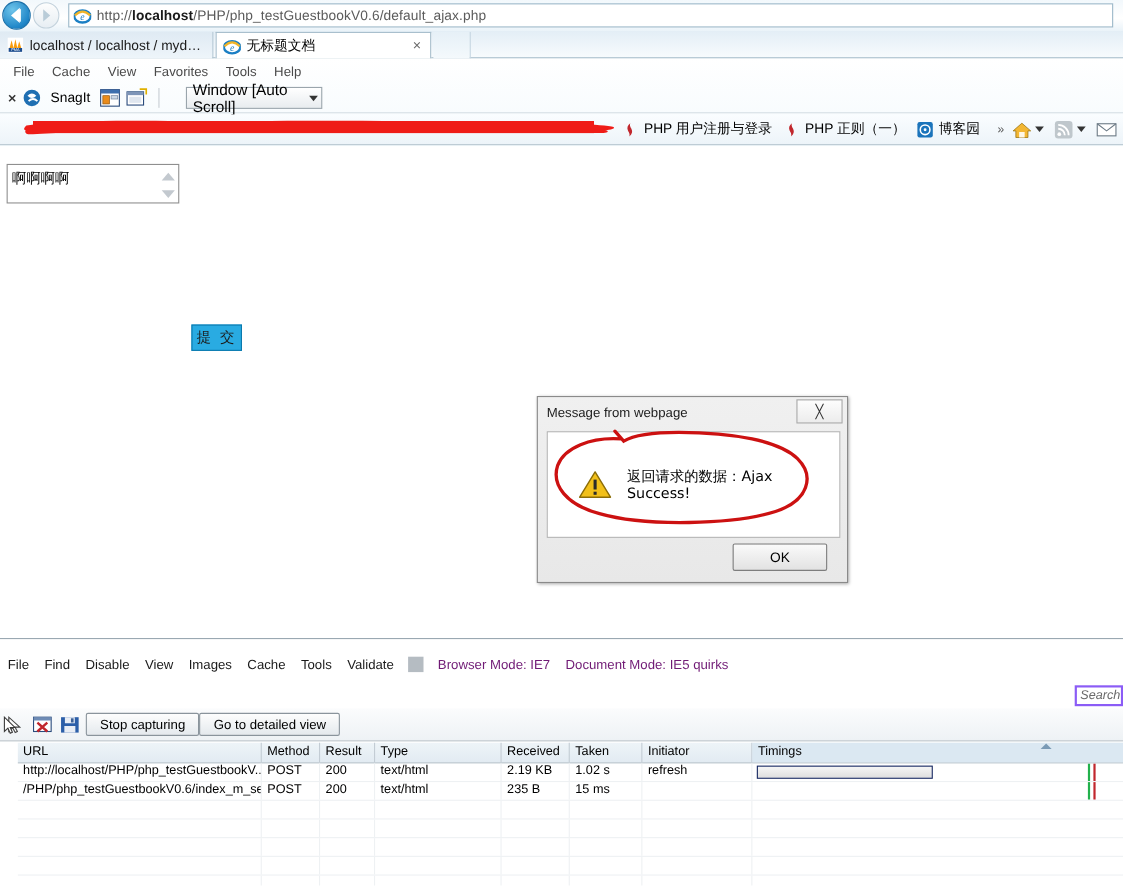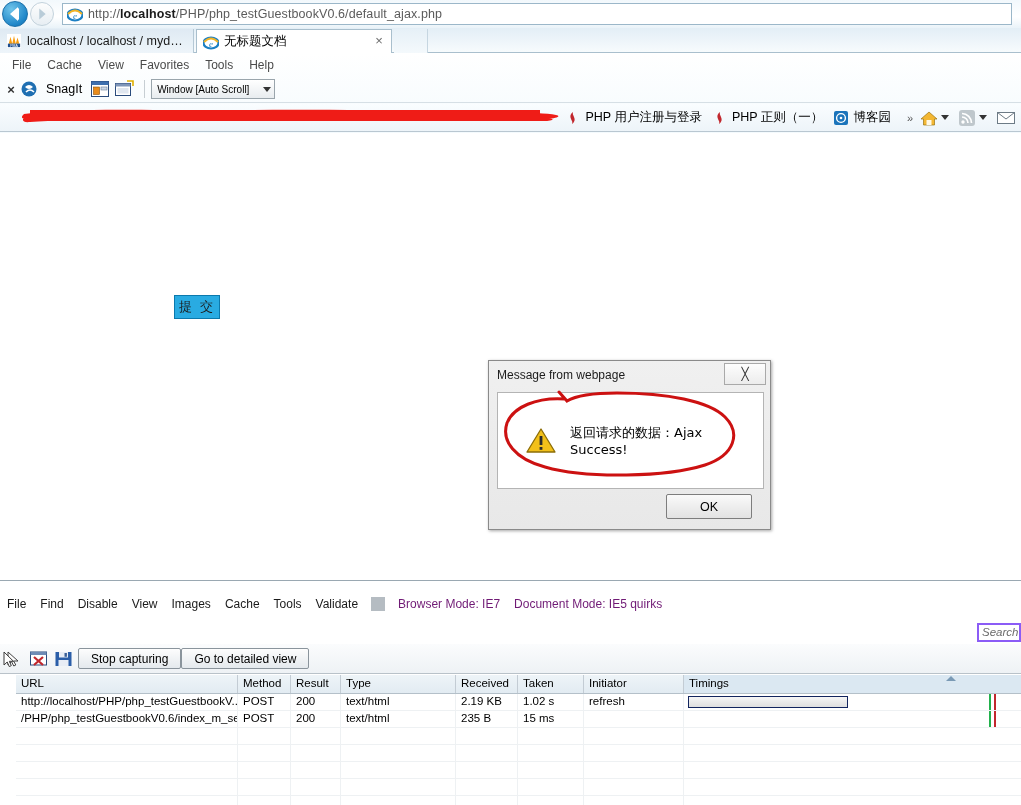--- a/index.html
+++ b/index.html
@@ -98,21 +98,21 @@
     border-bottom: 1px solid #d6dfe5;
   }
   .snag-x { width: 18px; text-align: center; color: #333; font-size: 13px; font-weight: bold;}
   .snag-name { font-size: 12.5px; margin-left: 2px; margin-right: 8px; }
   .tbicon { width: 20px; height: 18px; margin-right: 4px; position: relative; }
   .tb-sep { width:1px; height:18px; background:#c7ced3; margin:0 6px;}
   .snag-select {
     width: 124px; height: 20px; border: 1px solid #9aa5ac;
     background: linear-gradient(to bottom,#ffffff,#e8ecef);
     display:flex; align-items:center; justify-content:space-between;
-    padding: 0 3px 0 5px; font-size: 10px;
+    padding: 0 3px 0 5px; font-size: 14px; margin-left: 18px;
   }
   .caret-down { width:0;height:0;border-left:4px solid transparent;border-right:4px solid transparent;border-top:5px solid #333; }
 
   
   .linksbar {
     position: absolute; left: 0; top: 104px; width: 1021px; height: 28px;
     display: flex; align-items: center;
     background: linear-gradient(to bottom,#fafdff,#edf4f9);
     border-bottom: 1px solid #b9c7d1;
   }
@@ -394,20 +394,29 @@
       <path d="M6 8 C 60 2, 120 4, 200 5 C 280 6, 360 7, 430 10 C 470 12, 500 14, 528 13
                C 540 12, 543 10, 538 9 C 520 6, 470 5, 420 5 C 340 4, 250 3, 160 5
                C 100 6, 40 9, 10 12 C 4 13, 2 12, 6 8 Z" fill="#ef1c17"></path>
       <path d="M8 10 C 80 6, 180 8, 300 10 C 400 12, 480 15, 525 15 C 535 15, 538 13, 530 12
                C 480 9, 380 8, 280 9 C 180 10, 60 13, 12 16 C 4 17, 3 13, 8 10 Z" fill="#ef1c17"></path>
       <rect x="12" y="4" width="510" height="11" fill="#ef1c17"></rect>
     </svg>
   </div>
 
   <div class="page">
+    <div class="ta-wrap">
+      <div class="fake-textarea">
+        <span>啊啊啊啊</span>
+        <span class="ta-spin">
+          <span class="spin-up"></span>
+          <span class="spin-dn"></span>
+        </span>
+      </div>
+    </div>
     <div class="submit-btn">提 交</div>
   </div>
 
   <div class="dialog">
     <div class="dlg-titlebar">
       <span class="dlg-title">Message from webpage</span>
       <div class="dlg-close">
         <span>╳</span>
       </div>
     </div>

